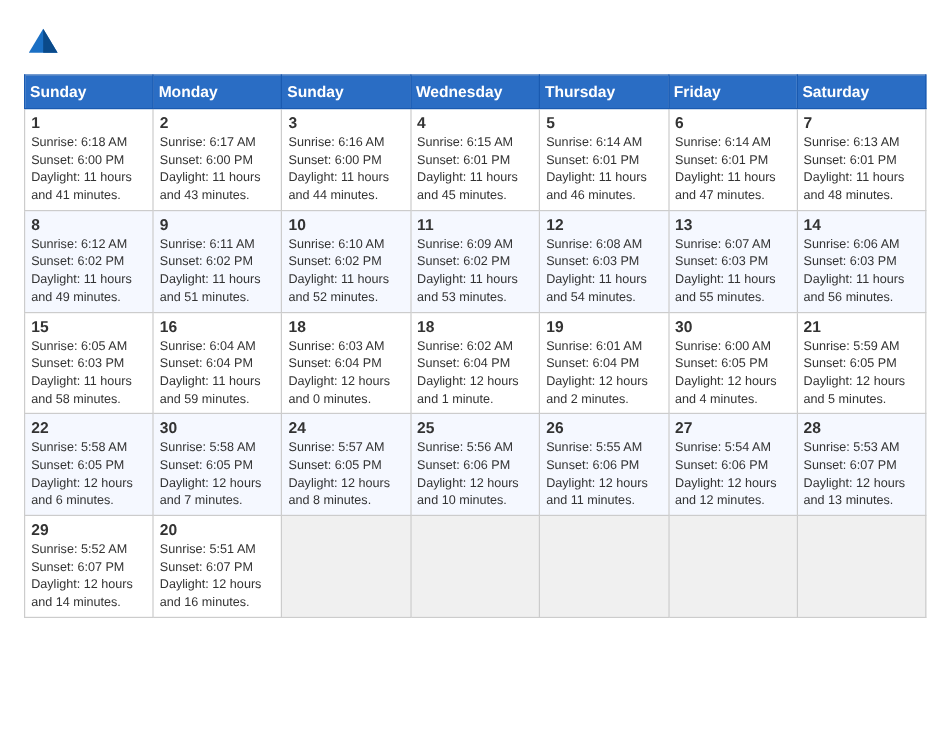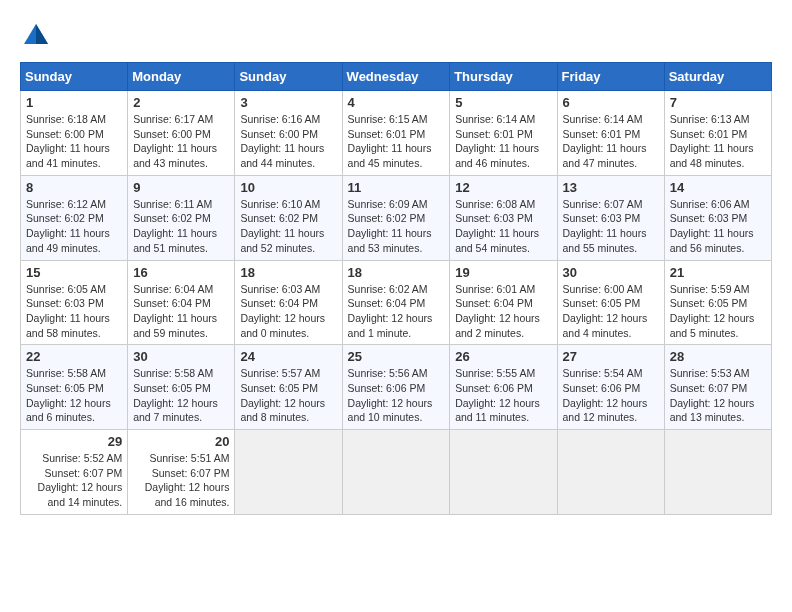--- a/index.html
+++ b/index.html
@@ -80,21 +80,20 @@
     .day-info {
       color: #333;
       font-size: 10.5px;
       line-height: 1.4;
     }
     .empty-cell {
       background: #f0f0f0 !important;
     }
     .last-row td {
       min-height: 60px;
-      text-align: right;
     }
   </style>
 </head>
 <body>
 
 <div class="header">
   <div class="logo">
     <svg class="logo-icon" viewBox="0 0 40 40">
       <polygon points="20,5 35,30 5,30" fill="#1a6fc4"></polygon>
       <polygon points="20,5 35,30 20,30" fill="#0a4a8a"></polygon>

